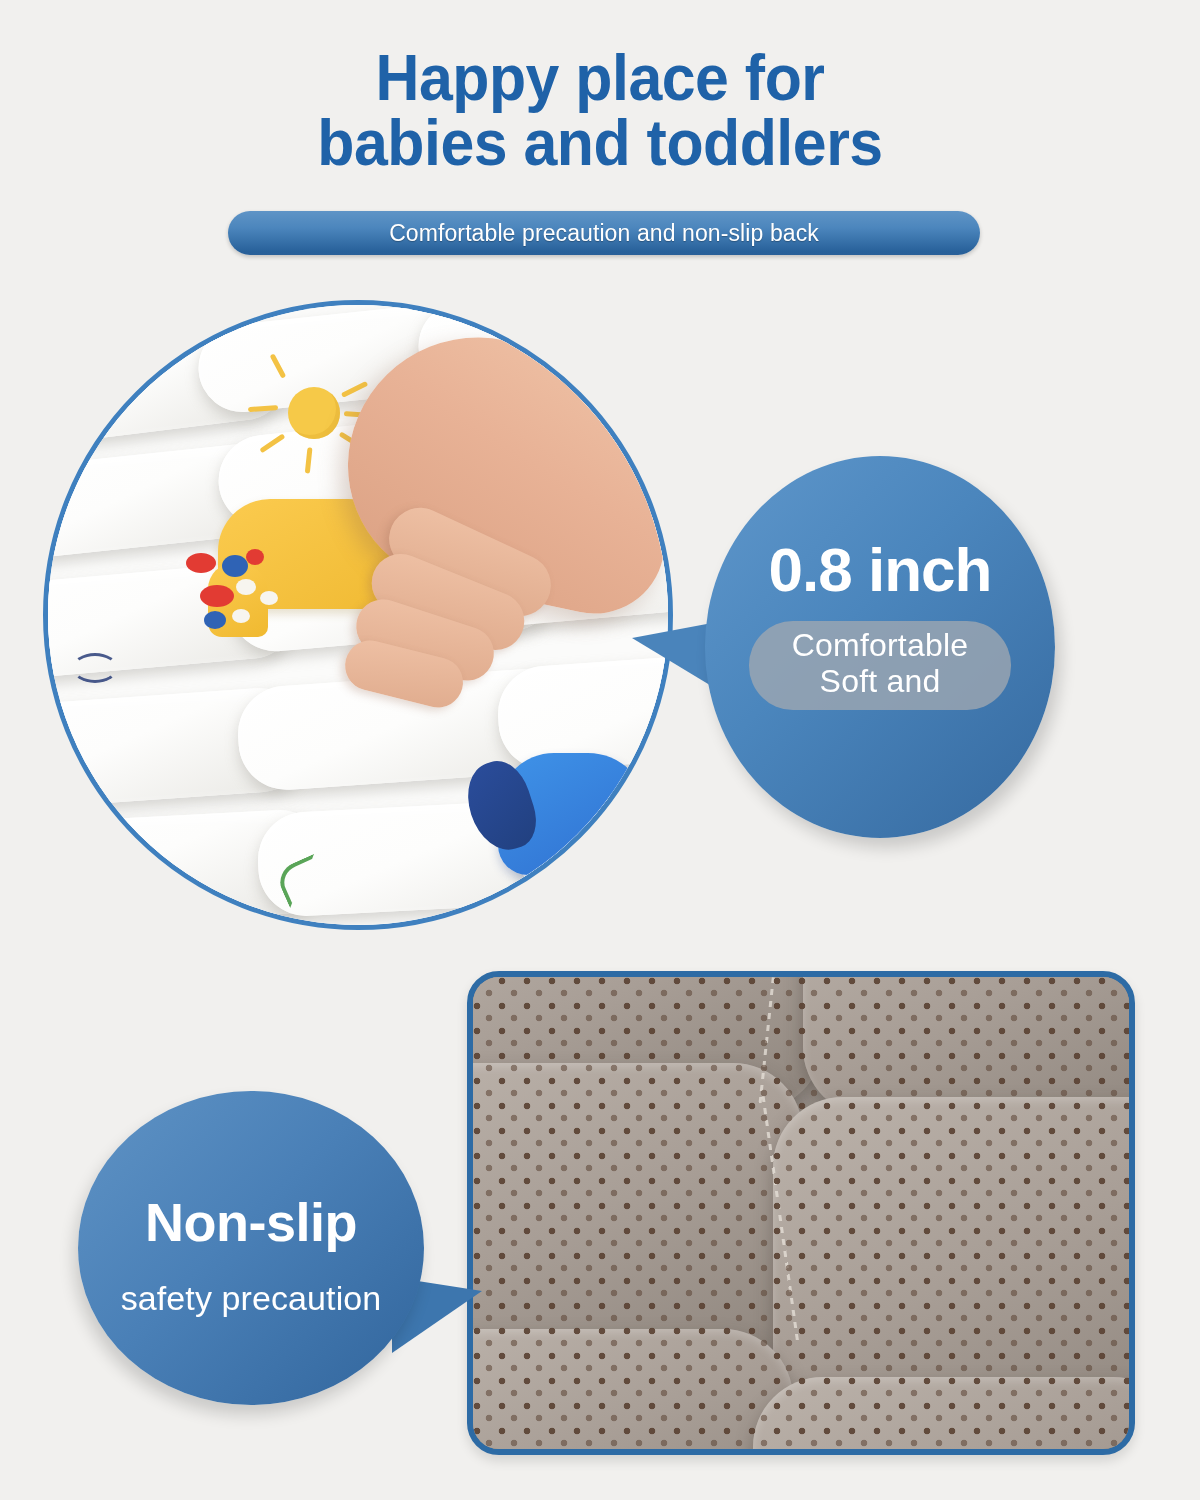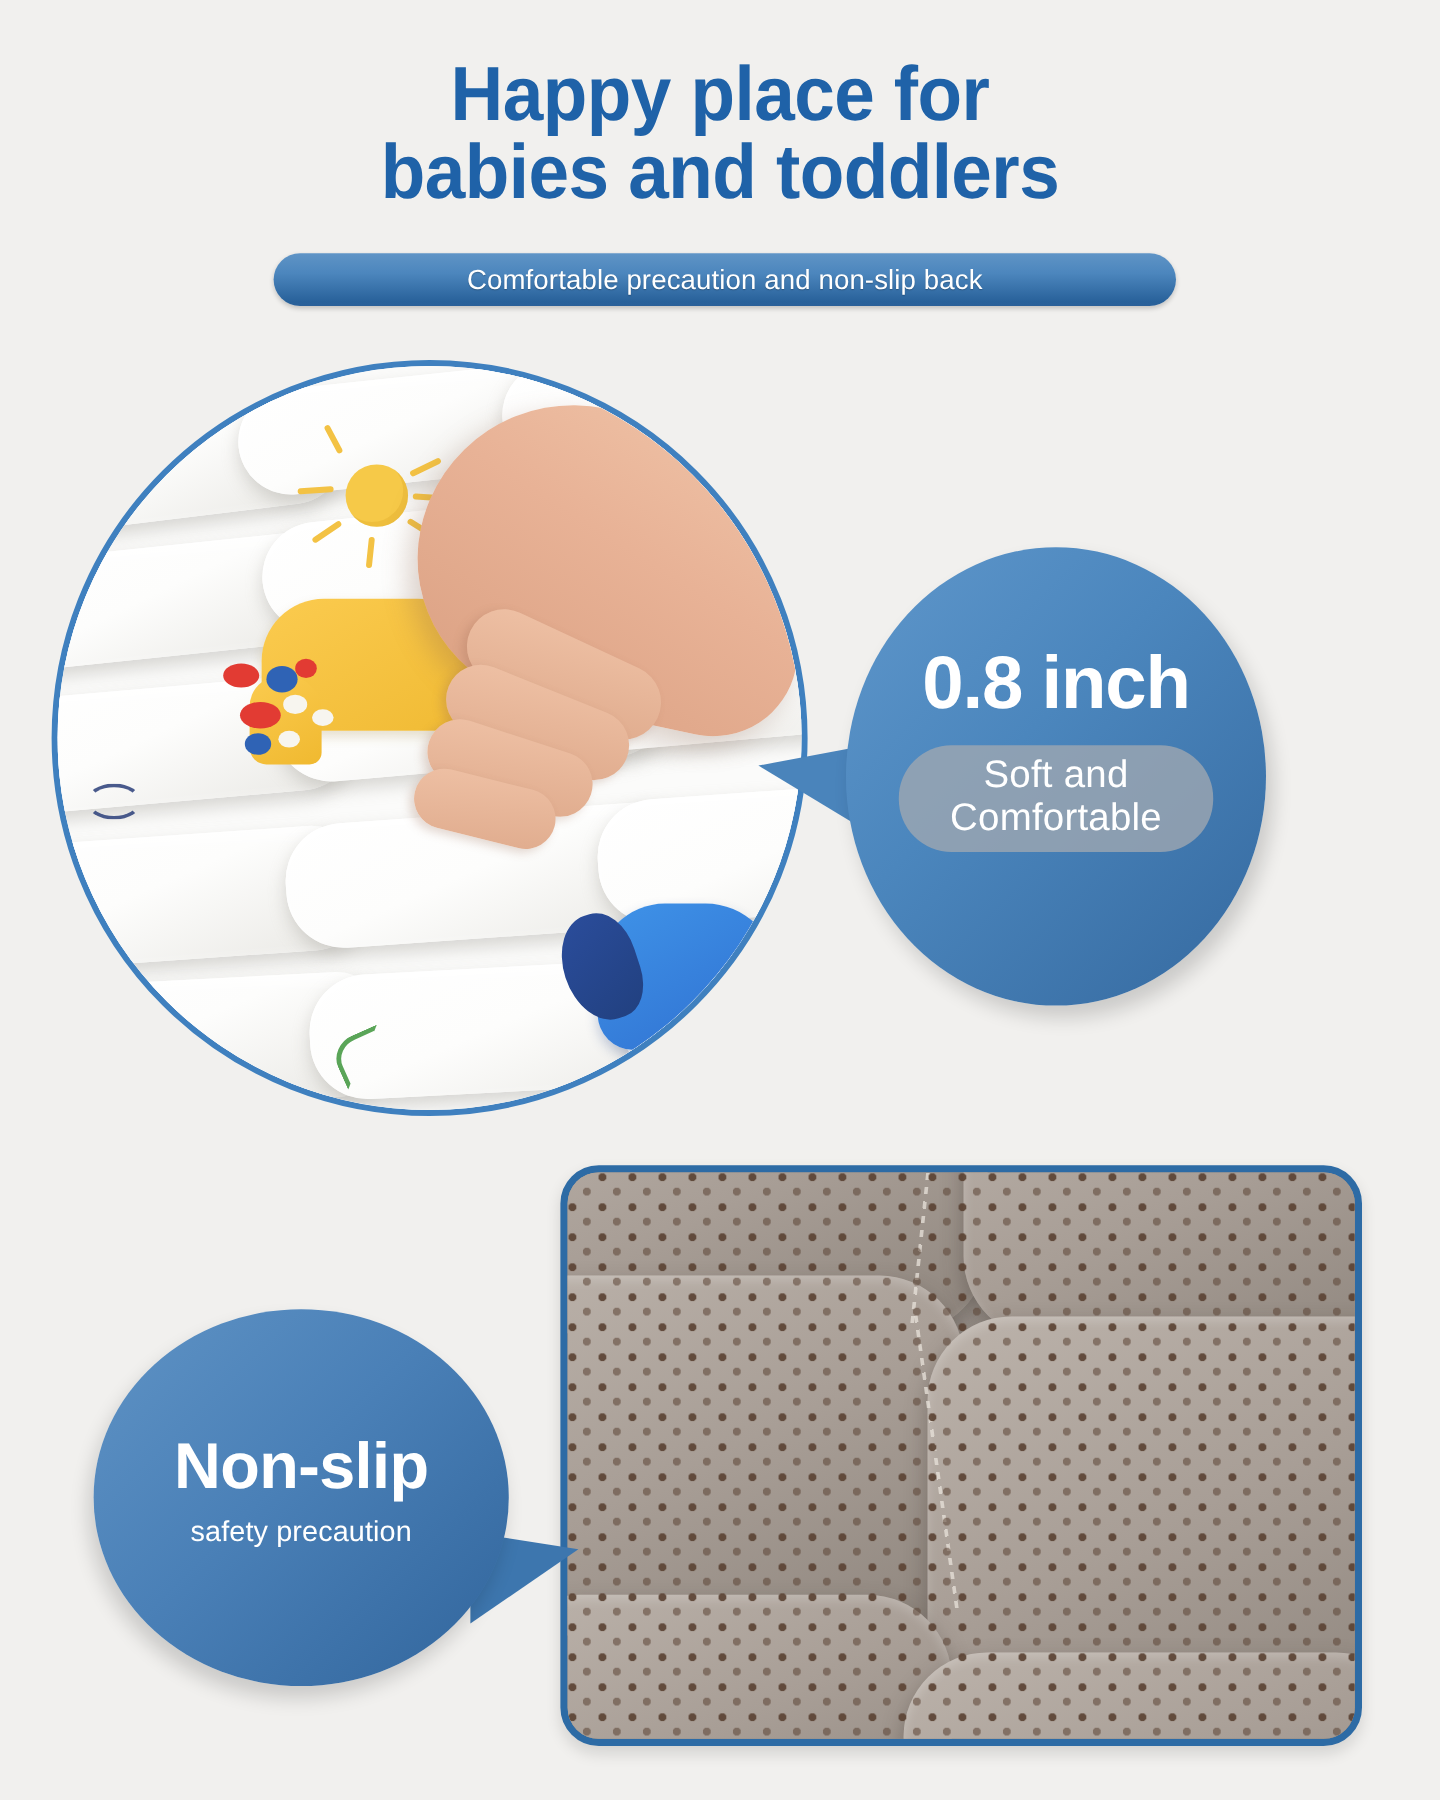--- a/index.html
+++ b/index.html
@@ -204,27 +204,28 @@
     position:absolute; right:-58px; top:186px;
     width:0; height:0;
     border-top:14px solid transparent;
     border-bottom:62px solid transparent;
     border-left:90px solid #3d76ae;
   }
   .badge-slip .content {
     position:absolute; inset:0; z-index:3;
     display:flex; flex-direction:column; align-items:center;
     padding-top:104px;
+    gap:16px;
   }
   .slip-title {
     color:#ffffff; font-weight:bold; font-size:54px; line-height:1;
     letter-spacing:-0.5px;
   }
   .slip-sub {
-    margin-top:16px; color:#ffffff; font-size:24px; line-height:1;
+    margin-top:16px; color:#ffffff; font-size:34px; line-height:1;
     letter-spacing:0.1px;
   }
 </style>
 </head>
 <body>
 
 <div class="header">
   <div class="headline">
     <span class="line">Happy place for</span>
     <span class="line">babies and toddlers</span>
@@ -302,22 +303,22 @@
 
   </div>
 </div>
 
 <div class="badge-inch">
   <div class="tail"></div>
   <div class="bubble"></div>
   <div class="content">
     <div class="inch-value">0.8 inch</div>
     <div class="soft-pill">
+      <span>Comfortable</span>
       <span>Soft and</span>
-      <span>Comfortable</span>
     </div>
   </div>
 </div>
 
 <div class="photo-rect">
   <div class="nonslip-scene">
     <div class="quilt-panel" style="left:-70px; top:-96px; width:420px; height:230px;"></div>
     <div class="quilt-panel" style="left:330px; top:-110px; width:400px; height:250px;"></div>
     <div class="quilt-panel" style="left:-90px; top:86px;  width:420px; height:300px;"></div>
     <div class="quilt-panel" style="left:300px; top:120px; width:430px; height:330px;"></div>

